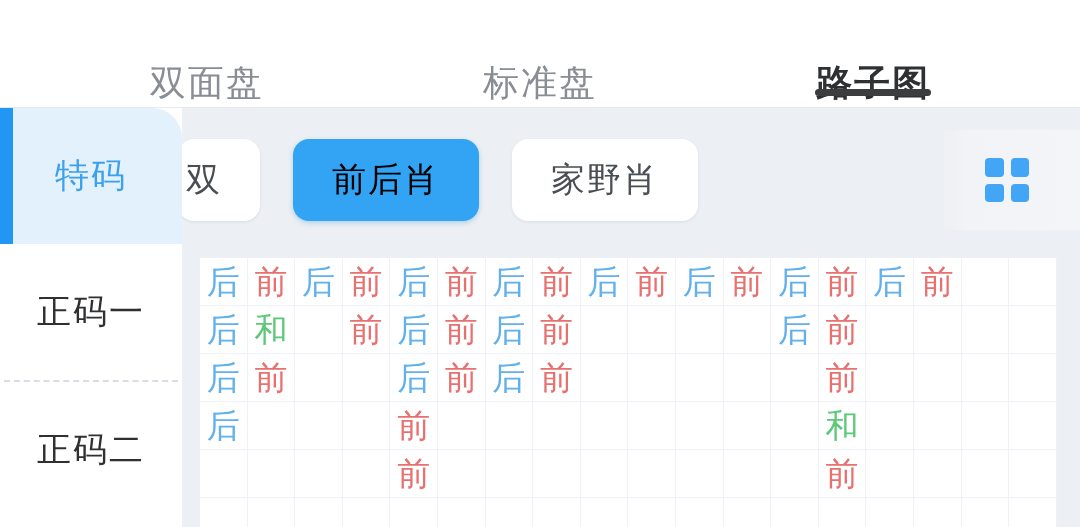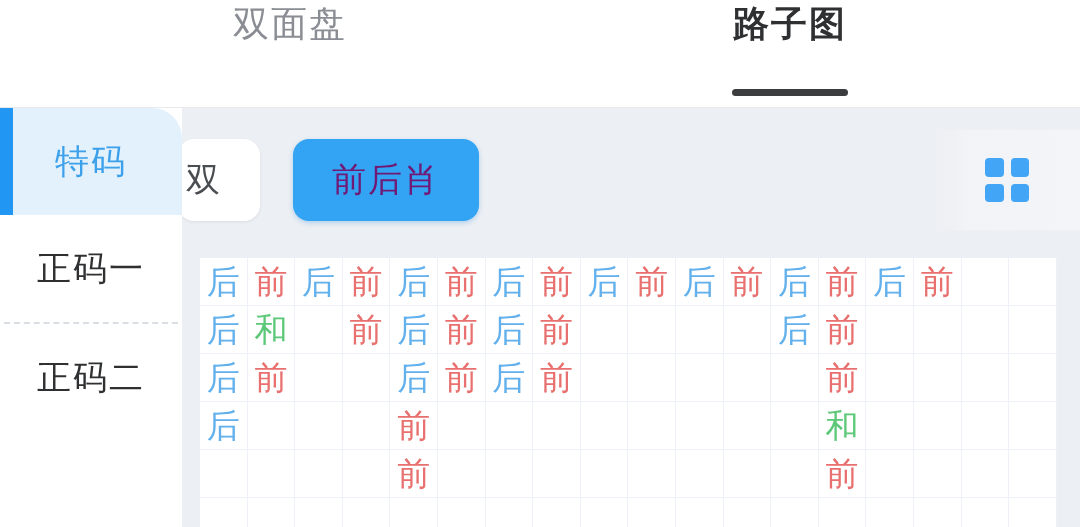--- a/index.html
+++ b/index.html
@@ -15,21 +15,21 @@
   .tabbar{
     position:absolute;left:0;top:0;width:1080px;height:108px;
     background:#ffffff;
     display:flex;align-items:center;justify-content:space-around;
     box-sizing:border-box;padding:0 40px;
     border-bottom:1px solid #e9e9ec;
   }
   .tab{
     position:relative;
     font-size:36px;color:#8a8d93;letter-spacing:2px;
-    padding:0 6px;height:108px;display:flex;align-items:flex-start;
+    padding:0 6px;height:108px;display:flex;align-items:flex-end;
     justify-content:center;
     font-family:Liberation Mono, monospace;
   }
   .tab.active{color:#2f3032;font-weight:bold;}
   .tab.active .tab-underline{
     position:absolute;left:50%;transform:translateX(-50%);
     bottom:12px;width:116px;height:7px;border-radius:4px;background:#3c3d3f;
   }
   .tab-underline{display:none;}
   .tab.active .tab-underline{display:block;}
@@ -41,21 +41,21 @@
   }
 
   
   .sidebar{
     position:absolute;left:0;top:0;width:182px;height:419px;
     background:#ffffff;
     overflow:hidden;
   }
   .side-item{
     position:relative;
-    height:107px;
+    height:136px;
     display:flex;align-items:center;justify-content:center;
     font-size:34px;color:#2f3032;letter-spacing:2px;
     background:#ffffff;
     box-sizing:border-box;
   }
   .side-item.active{
     background:#e3f1fc;
     color:#3ca0ea;
     border-top-right-radius:30px;
     border-bottom-right-radius:0;
@@ -93,21 +93,21 @@
     font-size:34px;color:#4a4d52;letter-spacing:2px;
     box-shadow:0 1px 3px rgba(60,70,90,0.10);
     box-sizing:border-box;
   }
   .chip.first{
     min-width:0;width:82px;margin-left:-4px;
     justify-content:flex-start;padding-left:8px;
     overflow:hidden;
   }
   .chip.active{
-    background:#33a3f4;color:#701a75;
+    background:#33a3f4;color:#000000;
     box-shadow:0 2px 5px rgba(40,140,220,0.30);
   }
   .chip-more{
     position:absolute;right:0;top:22px;
     width:146px;height:100px;
     background:linear-gradient(to right,rgba(236,239,243,0.55) 0%,#f1f3f6 22%,#f3f5f8 100%);
     display:flex;align-items:center;justify-content:center;
   }
   .grid-icon{
     width:44px;height:44px;
@@ -141,20 +141,24 @@
   .cell.v-he{color:#5cc878;}
 </style>
 </head>
 <body>
 
 <div id="app">
 
   <div class="tabbar">
     <div class="tab">
       <span>双面盘</span>
+
+    </div>
+    <div class="tab">
+      <span>标准盘</span>
 
     </div>
     <div class="tab active">
       <span>路子图</span>
       <span class="tab-underline"></span>
     </div>
   </div>
 
   <div class="bodyarea">
 
@@ -176,20 +180,23 @@
 
     <div class="rightpane">
 
       <div class="chiprow">
         <div class="chip first">
           <span>双</span>
         </div>
         <div class="chip active">
           <span>前后肖</span>
         </div>
+        <div class="chip">
+          <span>家野肖</span>
+        </div>
       </div>
 
       <div class="chip-more">
         <span class="grid-icon">
           <i></i>
             <i></i>
             <i></i>
             <i></i>
         </span>
       </div>

